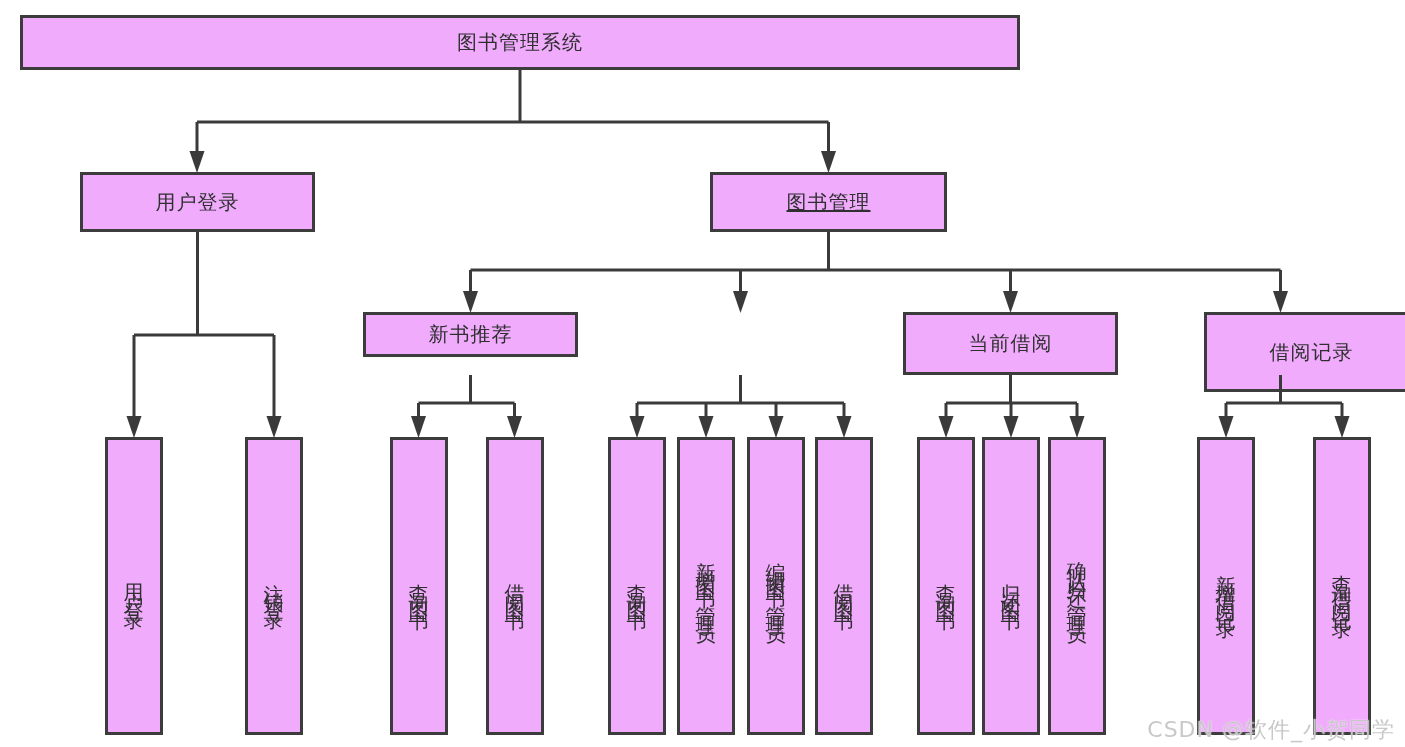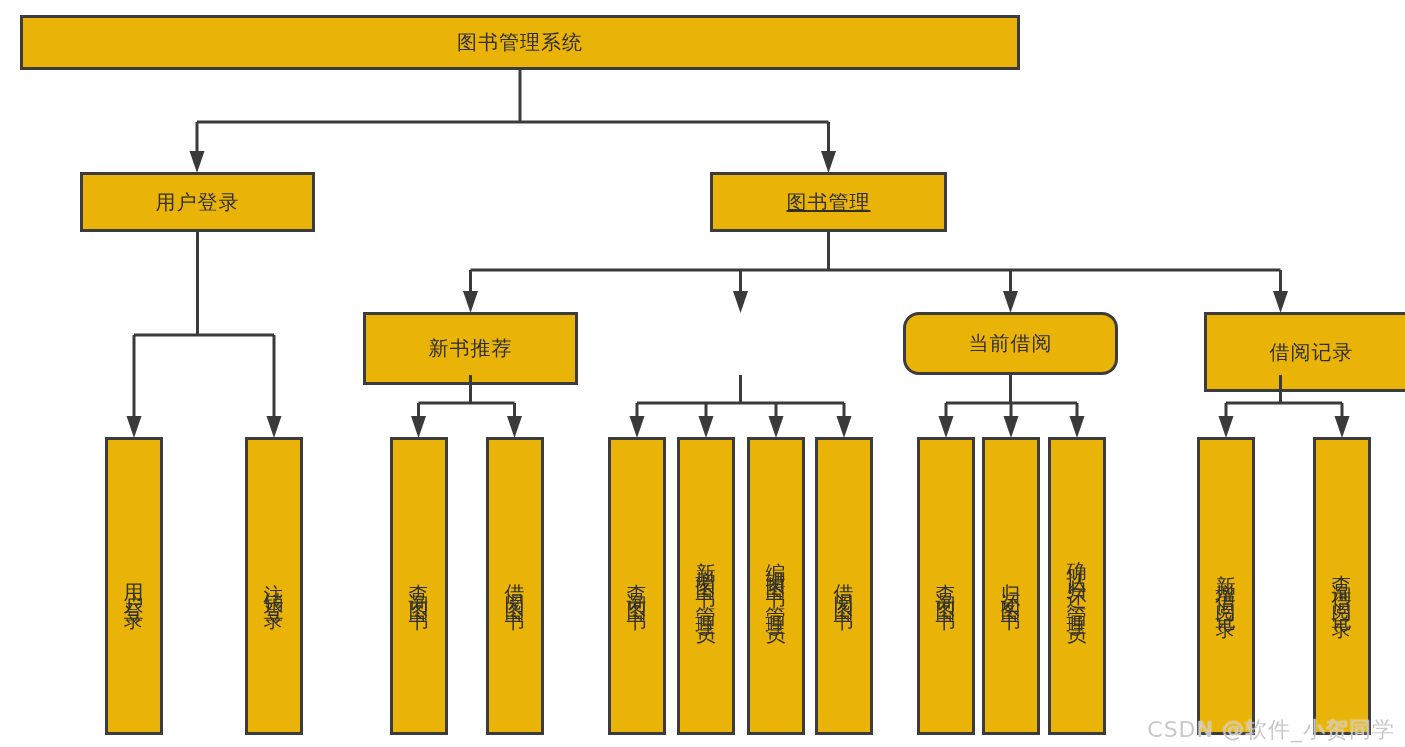--- a/index.html
+++ b/index.html
@@ -18,21 +18,21 @@
   .edges {
     position: absolute;
     left: 0;
     top: 0;
     z-index: 2;
     pointer-events: none;
   }
   .node {
     position: absolute;
     box-sizing: border-box;
-    background: #eab308;
+    background: #f0abfc;
     border: 3px solid #3c3c3c;
     display: flex;
     align-items: center;
     justify-content: center;
     color: #2f2f2f;
     font-size: 20px;
     z-index: 1;
   }
   .node .hlabel {
     letter-spacing: 1px;
@@ -135,24 +135,24 @@
     <span class="hlabel">图书管理系统</span>
   </div>
 
   <div class="node" style="left:80px; top:172px; width:235px; height:60px;">
     <span class="hlabel">用户登录</span>
   </div>
   <div class="node" style="left:710px; top:172px; width:237px; height:60px;text-decoration:underline;">
     <span class="hlabel">图书管理</span>
   </div>
 
-  <div class="node" style="left:363px; top:312px; width:215px; height:73px;">
+  <div class="node" style="left:363px; top:312px; width:215px; height:45px;">
     <span class="hlabel">新书推荐</span>
   </div>
-  <div class="node" style="left:903px; top:312px; width:215px; height:63px;border-radius:16px;">
+  <div class="node" style="left:903px; top:312px; width:215px; height:63px;">
     <span class="hlabel">当前借阅</span>
   </div>
   <div class="node" style="left:1204px; top:312px; width:215px; height:80px;">
     <span class="hlabel">借阅记录</span>
   </div>
 
   <div class="node leaf" style="left:105px; top:437px; width:58px; height:298px;">
     <span class="vlabel">用户登录</span>
   </div>
   <div class="node leaf" style="left:245px; top:437px; width:58px; height:298px;">

